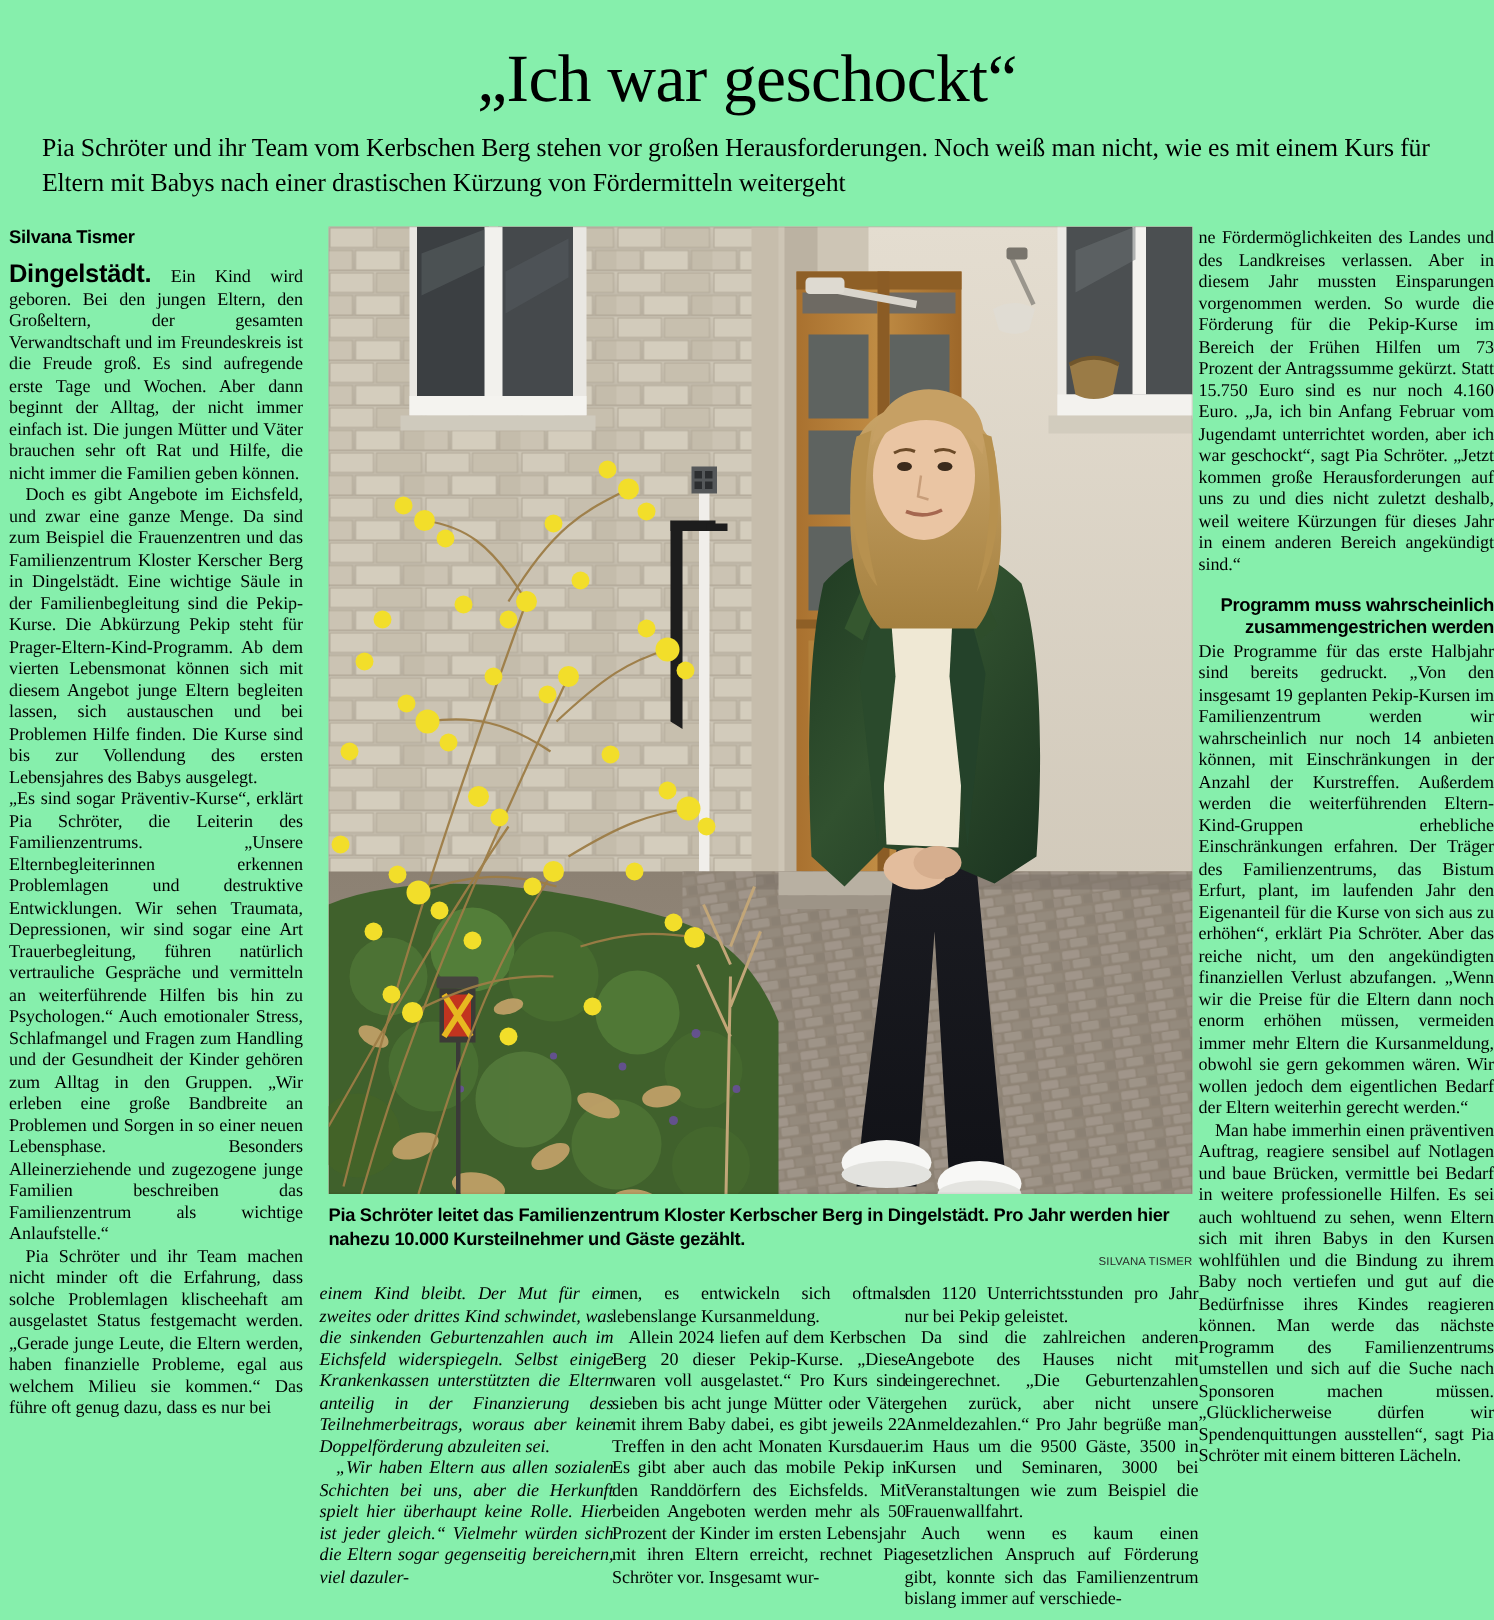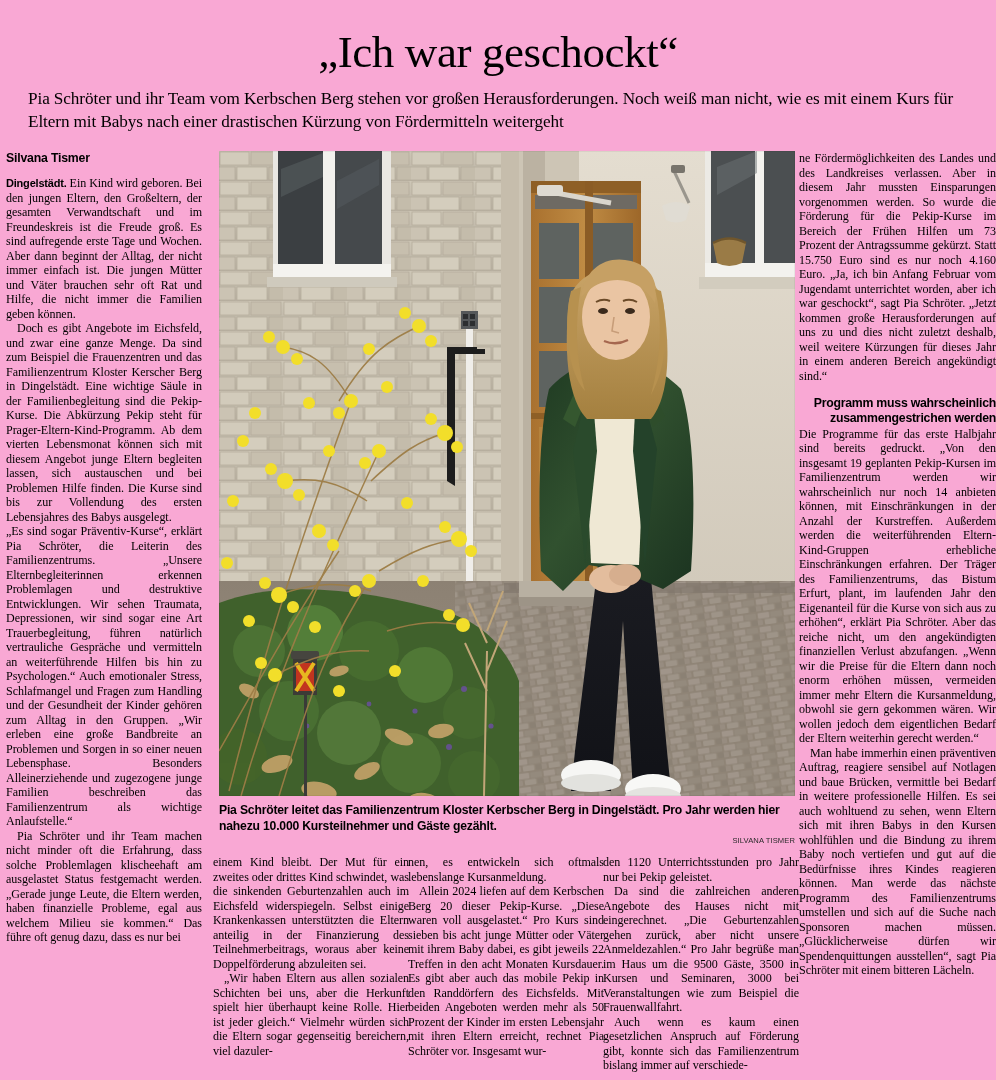--- a/index.html
+++ b/index.html
@@ -11,21 +11,21 @@
     width: 996px;
     height: 1080px;
     overflow: hidden;
     font-family: "Liberation Serif", serif;
     color: #000000;
   }
   .page {
     position: relative;
     width: 996px;
     height: 1080px;
-    background: #f9a8d4;
+    background: #86efac;
     box-sizing: border-box;
     padding: 0 6px;
   }
 
   
   .headline {
     text-align: center;
     font-family: "Liberation Serif", serif;
     font-size: 45px;
     font-weight: 400;
@@ -80,21 +80,21 @@
     font-size: 12.3px;
     line-height: 14.6px;
     margin: 13px 0 1px 0;
     text-indent: 0;
     text-align: right;
     letter-spacing: -0.25px;
   }
   .col .dateline {
     font-family: "Liberation Sans", sans-serif;
     font-weight: bold;
-    font-size: 11px;
+    font-size: 17px;
     letter-spacing: -0.2px;
   }
 
   #col-left {
     position: absolute;
     left: 0px;
     top: 0px;
     width: 196px;
   }
   #col-right {
@@ -147,21 +147,21 @@
     top: 855px;
     width: 790px;
     height: 228px;
     display: flex;
     gap: 0px;
   }
   .lower .col {
     width: 196px;
     margin-right: 0;
   }
-  #low-1 { position: absolute; left: 207px; top: 0; width: 196px; }
+  #low-1 { position: absolute; left: 207px; top: 0; width: 196px; font-style: italic; }
   #low-2 { position: absolute; left: 402px; top: 0; width: 196px; }
   #low-3 { position: absolute; left: 597px; top: 0; width: 196px; }
 </style>
 </head>
 <body>
 
 <div class="page">
 
   <h1 class="headline">„Ich war geschockt“</h1>
   <div class="subhead">Pia Schröter und ihr Team vom Kerbschen Berg stehen vor großen Herausforderungen. Noch weiß man nicht, wie es mit einem Kurs für Eltern mit Babys nach einer drastischen Kürzung von Fördermitteln weitergeht</div>

